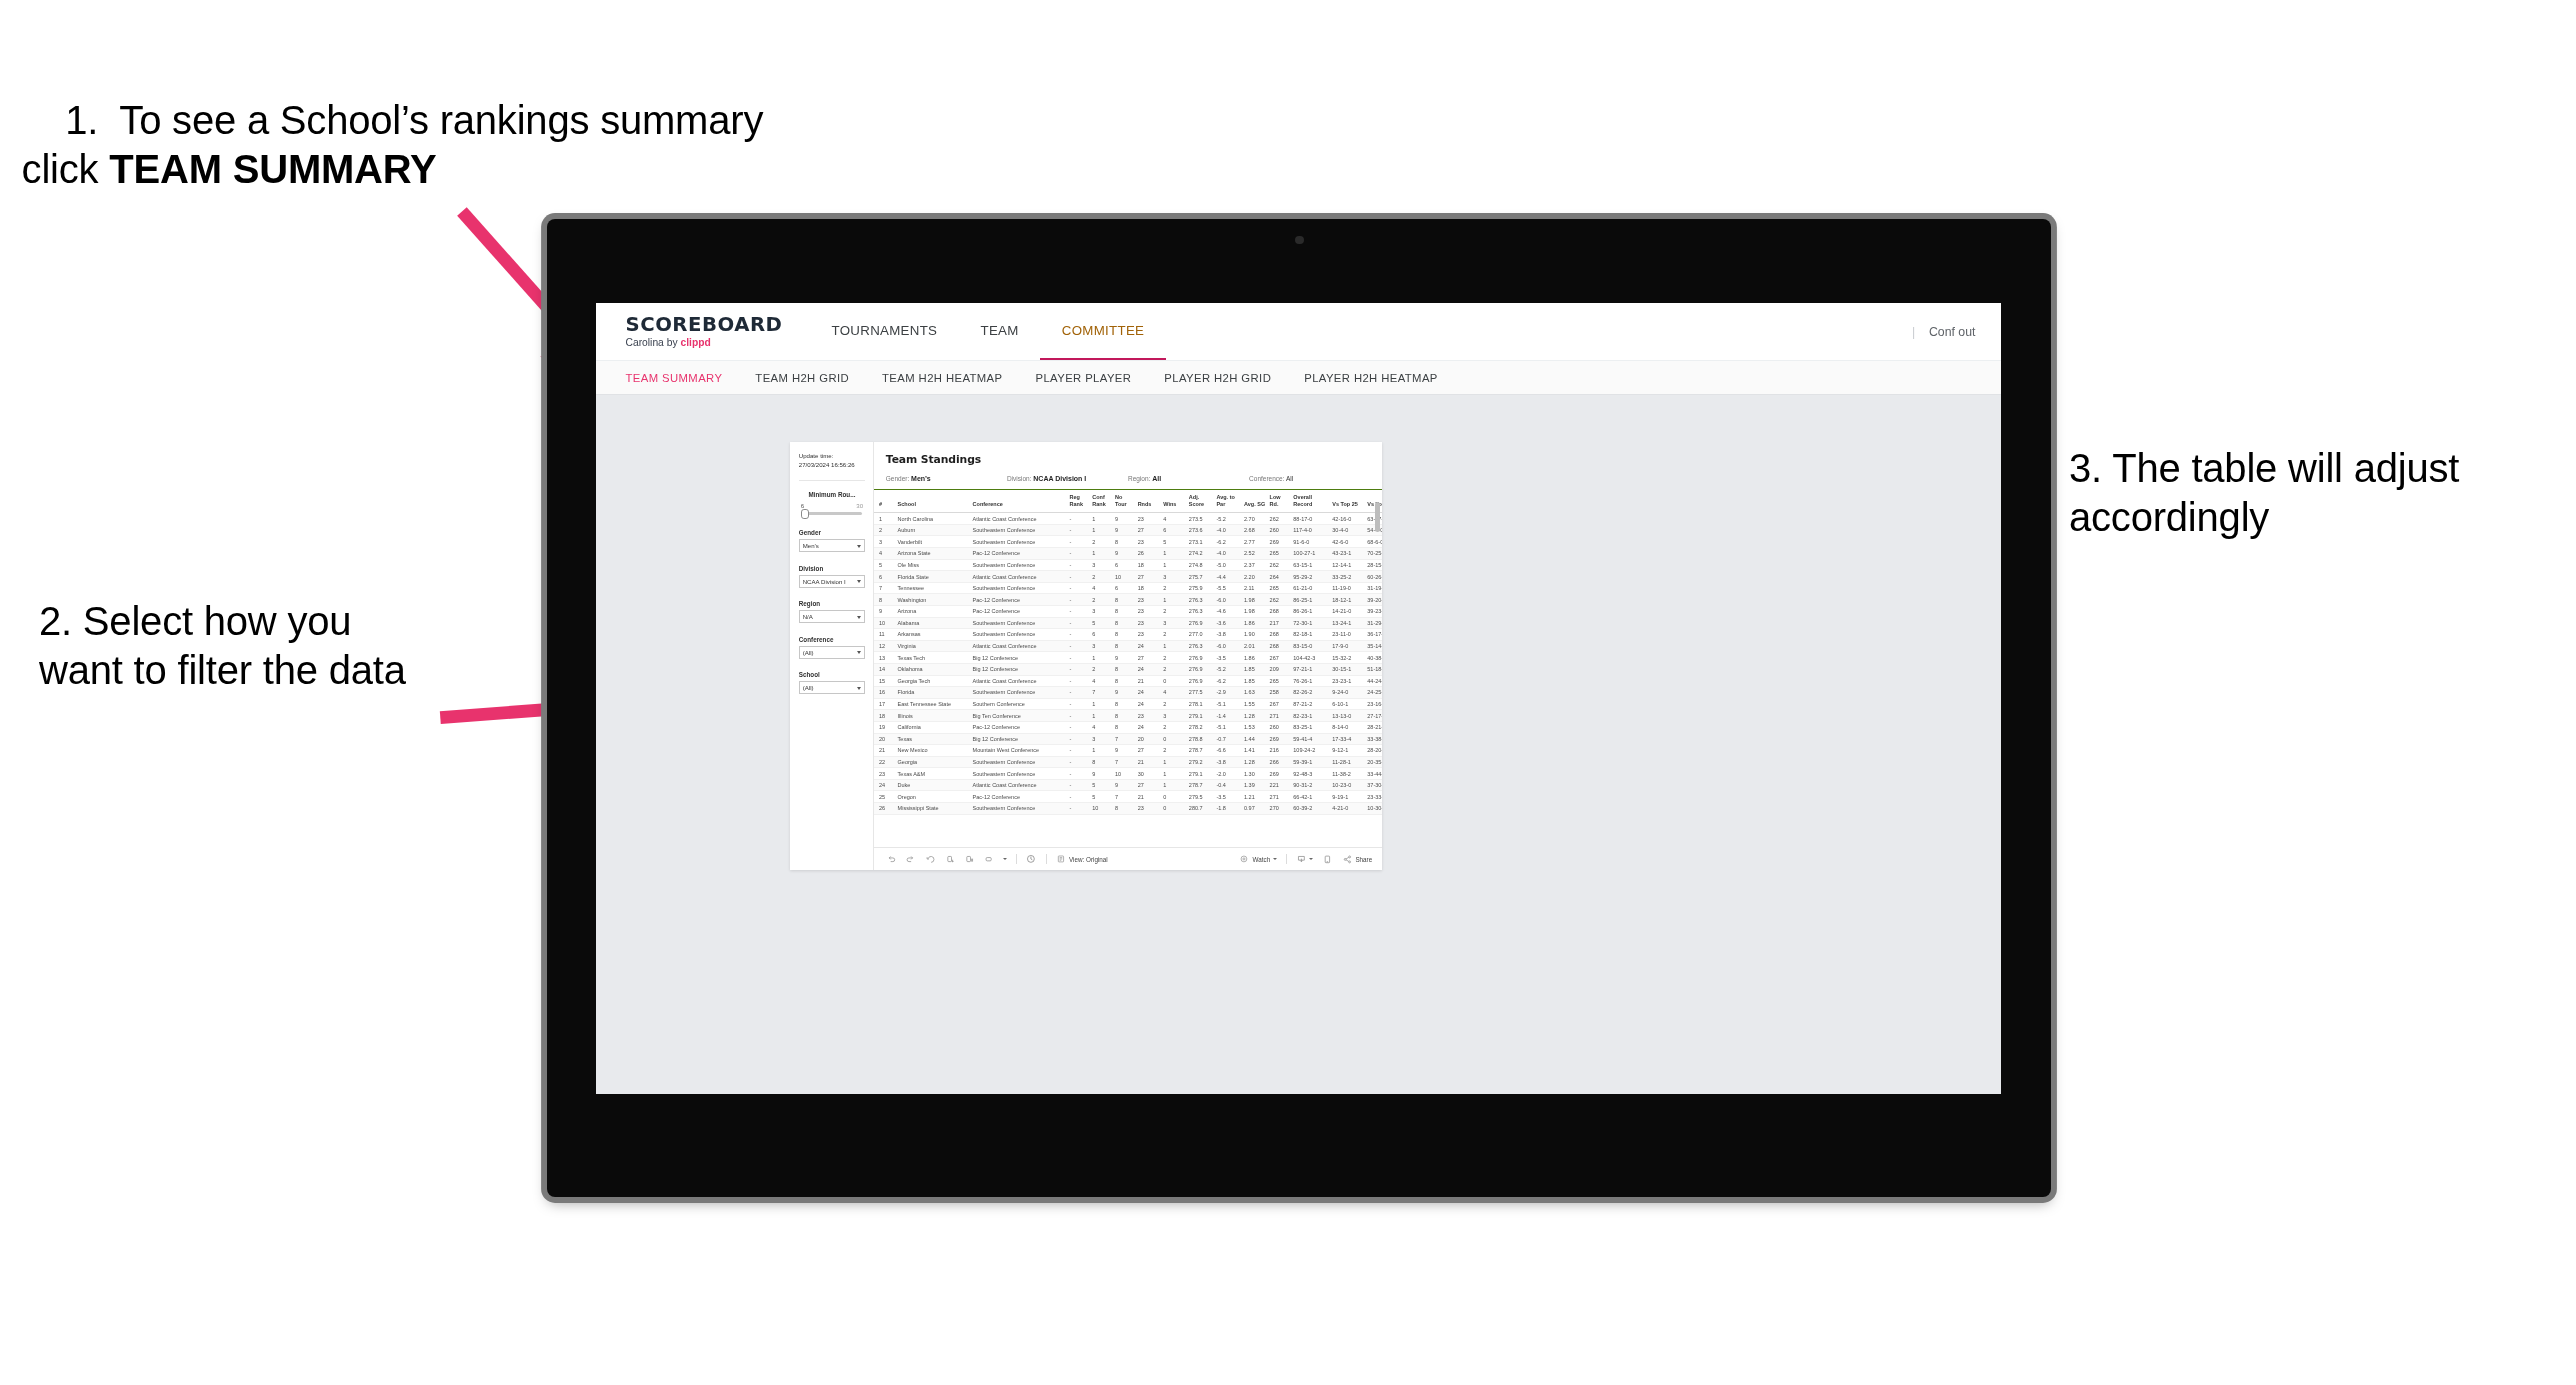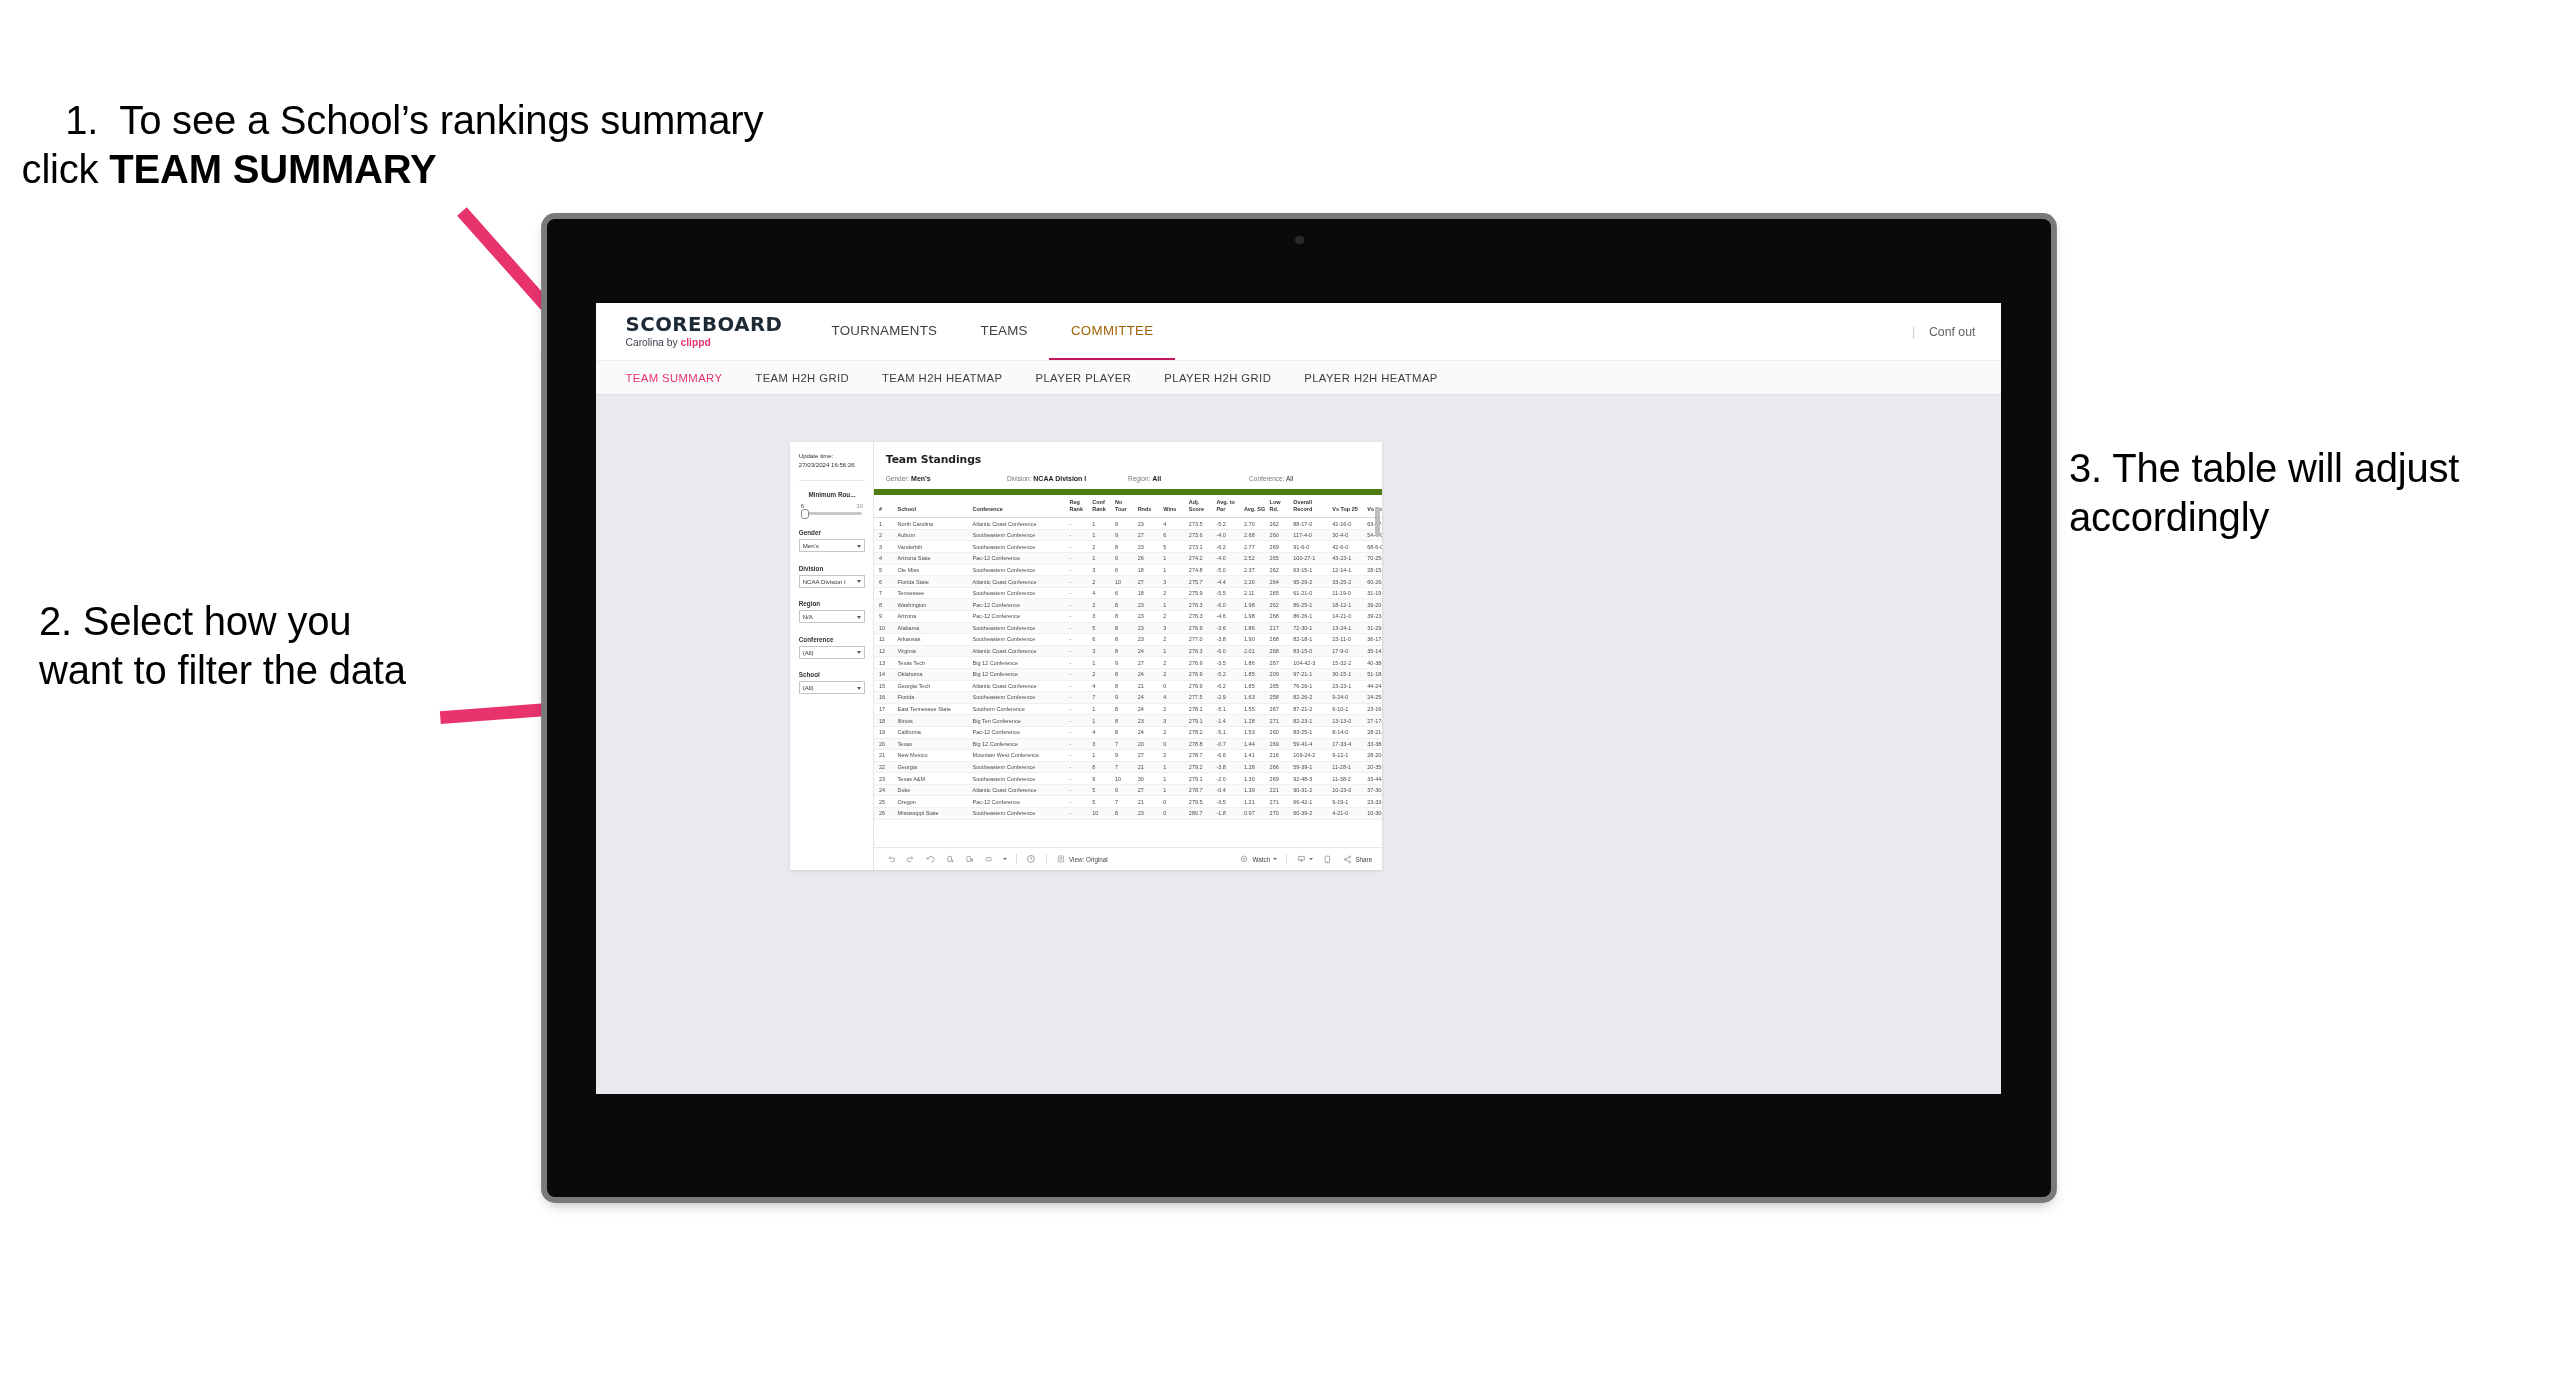--- a/index.html
+++ b/index.html
@@ -287,21 +287,21 @@
   
   .table-panel {
     flex: 1;
     min-width: 0;
     display: flex;
     flex-direction: column;
     background: #fff;
   }
   .table-head-block {
     padding: 10.8px 11.8px 7.9px 11.8px;
-    border-bottom: 6px solid #4d7c0f;
+    border-bottom: 1px solid #4d7c0f;
   }
   .table-title {
     font-family: "DejaVu Sans", sans-serif;
     font-weight: 700;
     font-size: 10.8px;
     color: #1f1f1f;
     margin-bottom: 8.8px;
     letter-spacing: -0.1px;
   }
   .table-meta {
@@ -445,21 +445,21 @@
 
       <div class="app-header">
         <div class="brand">
           <div class="brand-title">SCOREBOARD</div>
           <div class="brand-sub">
             <span>Carolina by </span><span class="clippd">clippd</span>
           </div>
         </div>
         <div class="topnav">
           <div class="topnav-item">TOURNAMENTS</div>
-          <div class="topnav-item">TEAMS</div>
+          <div class="topnav-item">TEAM</div>
           <div class="topnav-item active">COMMITTEE</div>
         </div>
         <div class="header-right">
           <span class="divider">|</span>
           <span class="signout">Conf out</span>
         </div>
       </div>
 
       <div class="subnav">
         <div class="subnav-item active">TEAM SUMMARY</div>

